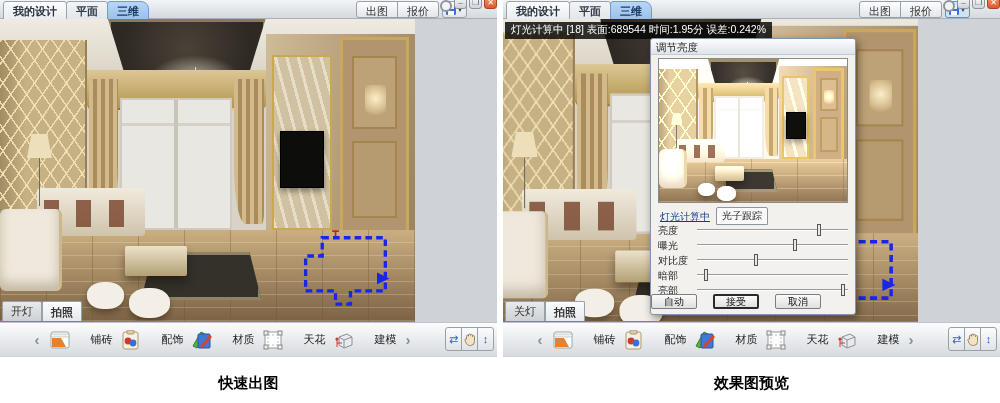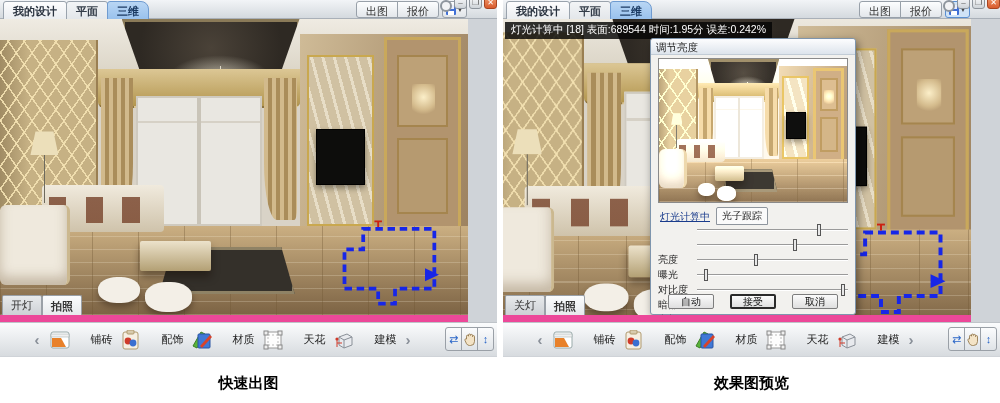--- a/index.html
+++ b/index.html
@@ -34,22 +34,22 @@
   .caret { font-size:7px; color:#444; }
   .winctl { position:absolute; right:0; top:-4px; display:flex; align-items:flex-start; gap:2px; }
   .gear { width:12px; height:12px; margin-top:4px; border:2px solid #8e959d; border-radius:50%;
     background:#f2f3f5; }
   .wbtn { width:13px; height:13px; border:1px solid #8e959d; border-radius:0 0 3px 3px;
     background:linear-gradient(#fafbfc,#cfd4d9); font-size:8px; line-height:11px;
     text-align:center; color:#555; }
   .wbtn.close { background:linear-gradient(#f09a6d,#d95b2d); border-color:#a84420; color:#fff; }
 
   
-  .viewport { position:relative; width:468px; height:303px; overflow:hidden;
-    background:#0f172a; border-bottom:7px solid #ec4899; }
+  .viewport { position:relative; width:415px; height:303px; overflow:hidden;
+    background:#0f172a; border-bottom:1px solid #ec4899; }
   .scene { position:absolute; inset:0; }
   .scene-inner { position:absolute; inset:0; }
   .scene--r .scene-inner { transform:scale(1.06) translateX(-1.5%); transform-origin:55% 50%; }
   .scene--mini { filter:brightness(1.18) saturate(.92); }
   .sc { position:absolute; }
   .sc-ceiling { left:0; top:0; width:100%; height:32%;
     background:linear-gradient(#efebe2,#cdc5b3); border-bottom:2px solid #f6f3ea; }
   .sc-medal { left:26%; top:0; width:38%; height:24%;
     background:radial-gradient(circle at 50% 40%, #4a4238, #2e2923 75%);
     border:3px solid #8a7a58; clip-path:polygon(0 0,100% 0,86% 100%,14% 100%); }
@@ -126,27 +126,27 @@
   .dlg-title { height:16px; background:linear-gradient(#fdfdfe,#dde4ec);
     border-bottom:1px solid #c2ccd6; border-radius:3px 3px 0 0;
     font-size:10.5px; color:#222; padding:2px 0 0 5px; }
   .dlg-preview { position:absolute; left:7px; top:19px; width:190px; height:145px;
     border:1px solid #808archive0; border:1px solid #8a8a8a; overflow:hidden; background:#555; }
   .dlg-tabs { position:absolute; left:7px; top:168px; display:flex; align-items:flex-end; gap:4px; }
   .dlg-tab-link { font-size:10px; color:#1a3c8c; text-decoration:underline; padding:1px 2px; }
   .dlg-tab-box { font-size:10px; color:#222; border:1px solid #8e959d; background:#fafafa;
     padding:1px 5px; border-radius:2px 2px 0 0; }
   .srow { position:absolute; left:7px; width:192px; height:13px; }
-  .slabel { position:absolute; left:0; top:1px; font-size:10px; color:#222; white-space:nowrap;margin-top:29px; }
+  .slabel { position:absolute; left:0; top:1px; font-size:10px; color:#222; white-space:nowrap; }
   .strack { position:absolute; left:39px; right:2px; top:6px; height:2px;
     background:#9a9a9a; border-bottom:1px solid #fff; }
   .sthumb { position:absolute; top:-5px; width:4px; height:12px; background:#e8e8e8;
     border:1px solid #555; }
   .dlg-btns { position:absolute; left:0; bottom:5px; width:100%; display:flex;
-    justify-content:center; gap:16px; }
+    gap:16px; }
   .dbtn { width:46px; height:15px; font-size:10px; color:#111; text-align:center; line-height:13px;
     background:linear-gradient(#fbfbfb,#dfdfdf); border:1px solid #7d7d7d; border-radius:2px; }
   .dbtn.focus { border:2px solid #2a2a2a; line-height:11px; }
 
   
   .toolbar { position:relative; height:34px; background:linear-gradient(#fbfcfd,#d7dbdf);
     border-top:1px solid #bfc4c9; }
   .tools { position:absolute; left:0; right:52px; top:0; height:100%; display:flex;
     align-items:center; justify-content:center; gap:7px; }
   .chev { font-size:15px; color:#8a9099; padding:0 2px; font-weight:bold; }

